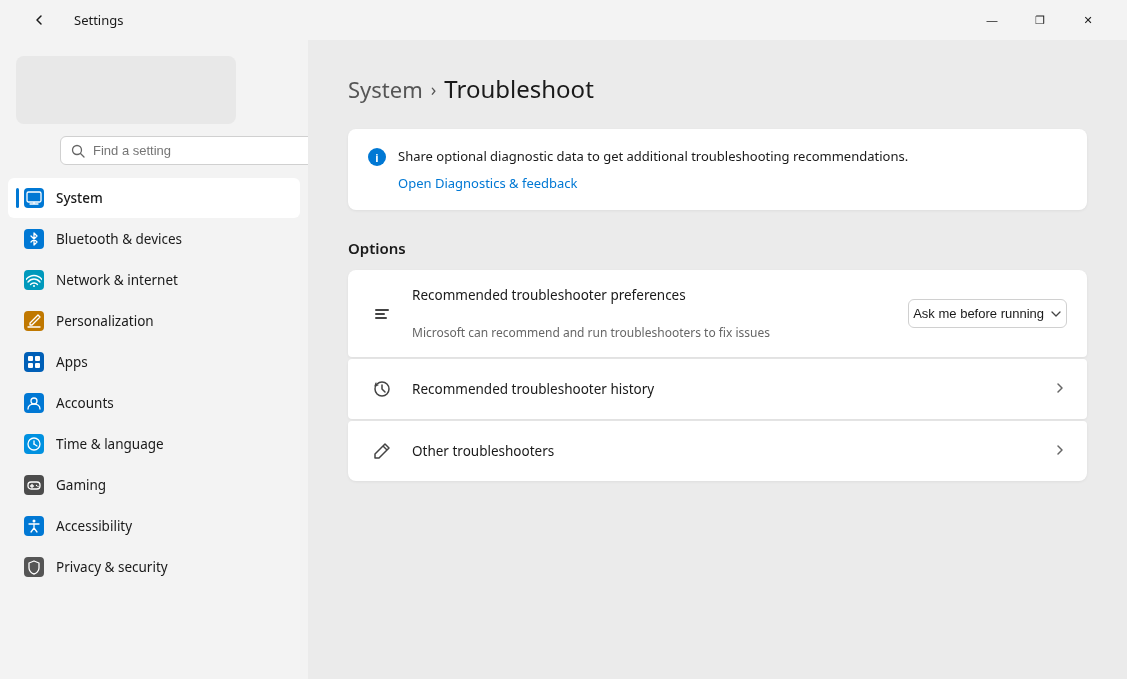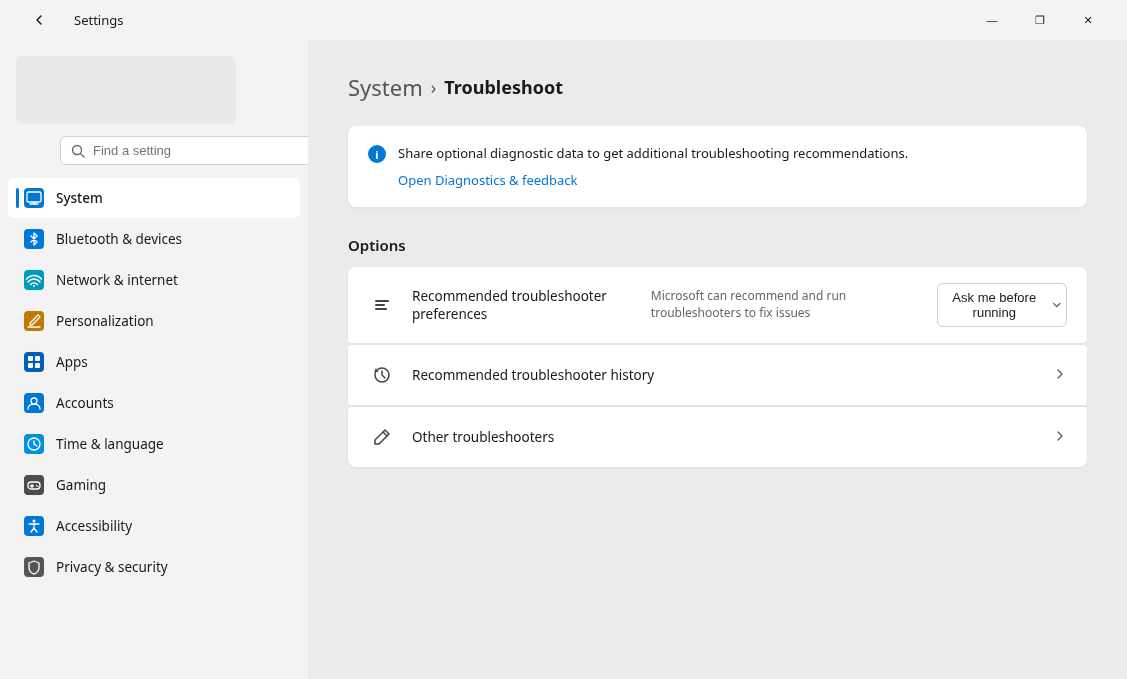--- a/index.html
+++ b/index.html
@@ -143,22 +143,22 @@
     .breadcrumb-system {
       font-size: 22px;
       color: #555;
       font-weight: 400;
     }
     .breadcrumb-separator {
       font-size: 18px;
       color: #555;
     }
     .breadcrumb-current {
-      font-size: 18px;
-      font-weight: 700;
+      font-size: 24px;
+      font-weight: 400;
       color: #1a1a1a;
     }
 
     .info-banner {
       background: white;
       border-radius: 8px;
       padding: 18px 20px;
       display: flex;
       flex-direction: column;
       gap: 8px;
@@ -230,21 +230,21 @@
       width: 28px;
       height: 28px;
       display: flex;
       align-items: center;
       justify-content: center;
       color: #444;
       flex-shrink: 0;
     }
     .option-text {
       display: flex;
-      flex-direction: row;
+      flex-direction: column;
       gap: 20px;
     }
     .option-title {
       font-size: 13.5px;
       color: #1a1a1a;
       font-weight: 400;
     }
     .option-subtitle {
       font-size: 12px;
       color: #666;

